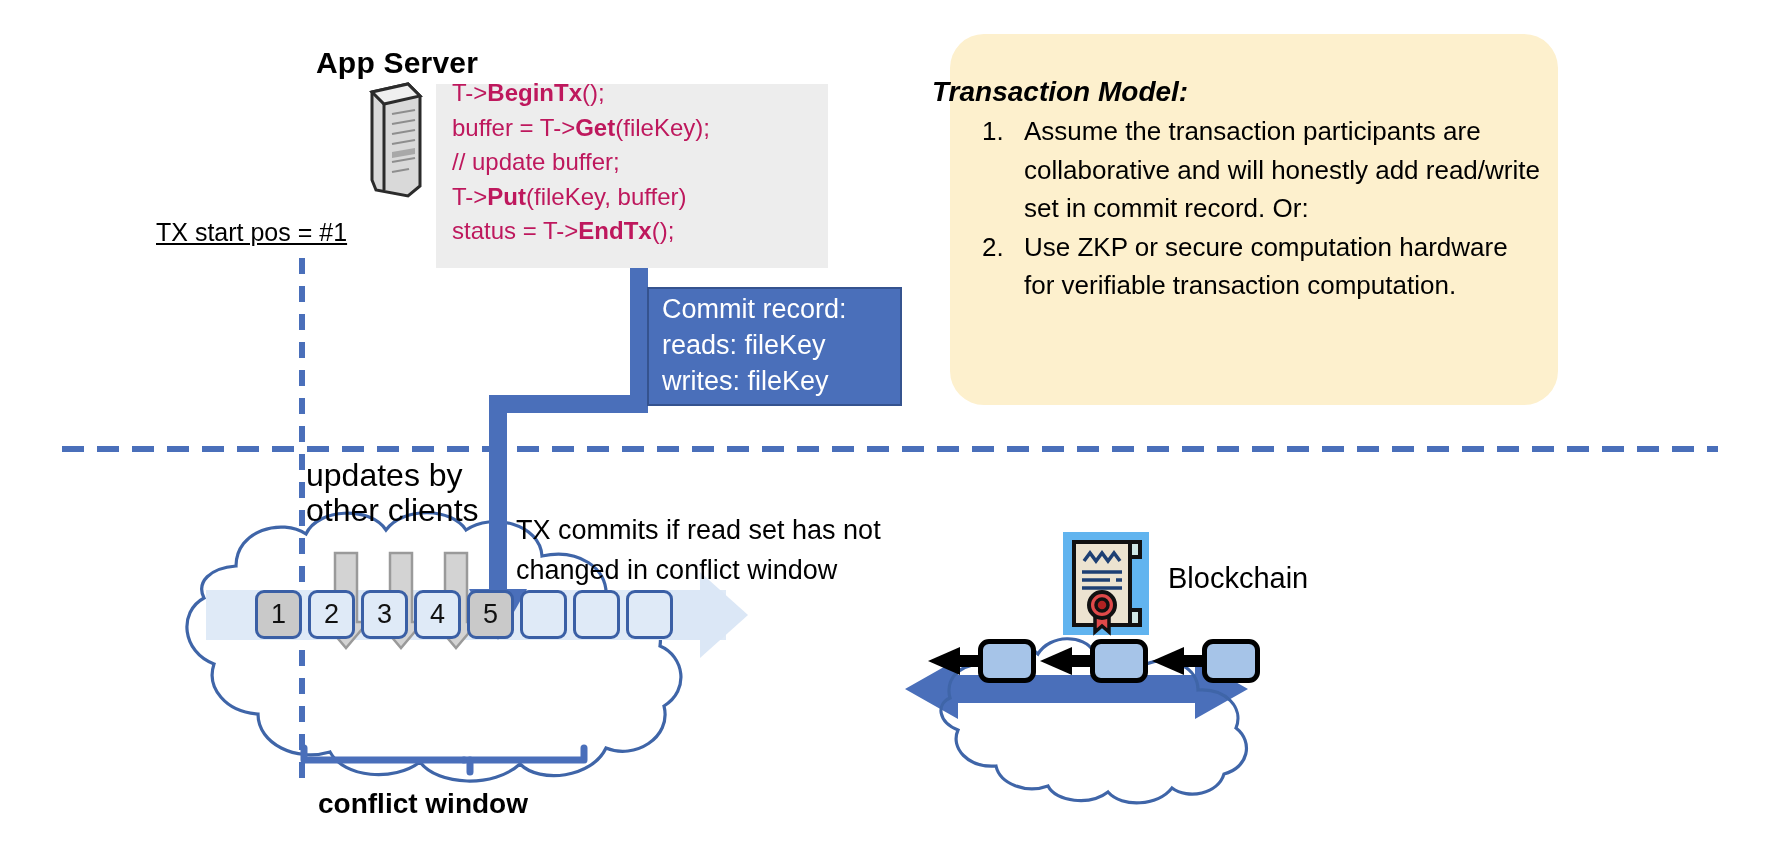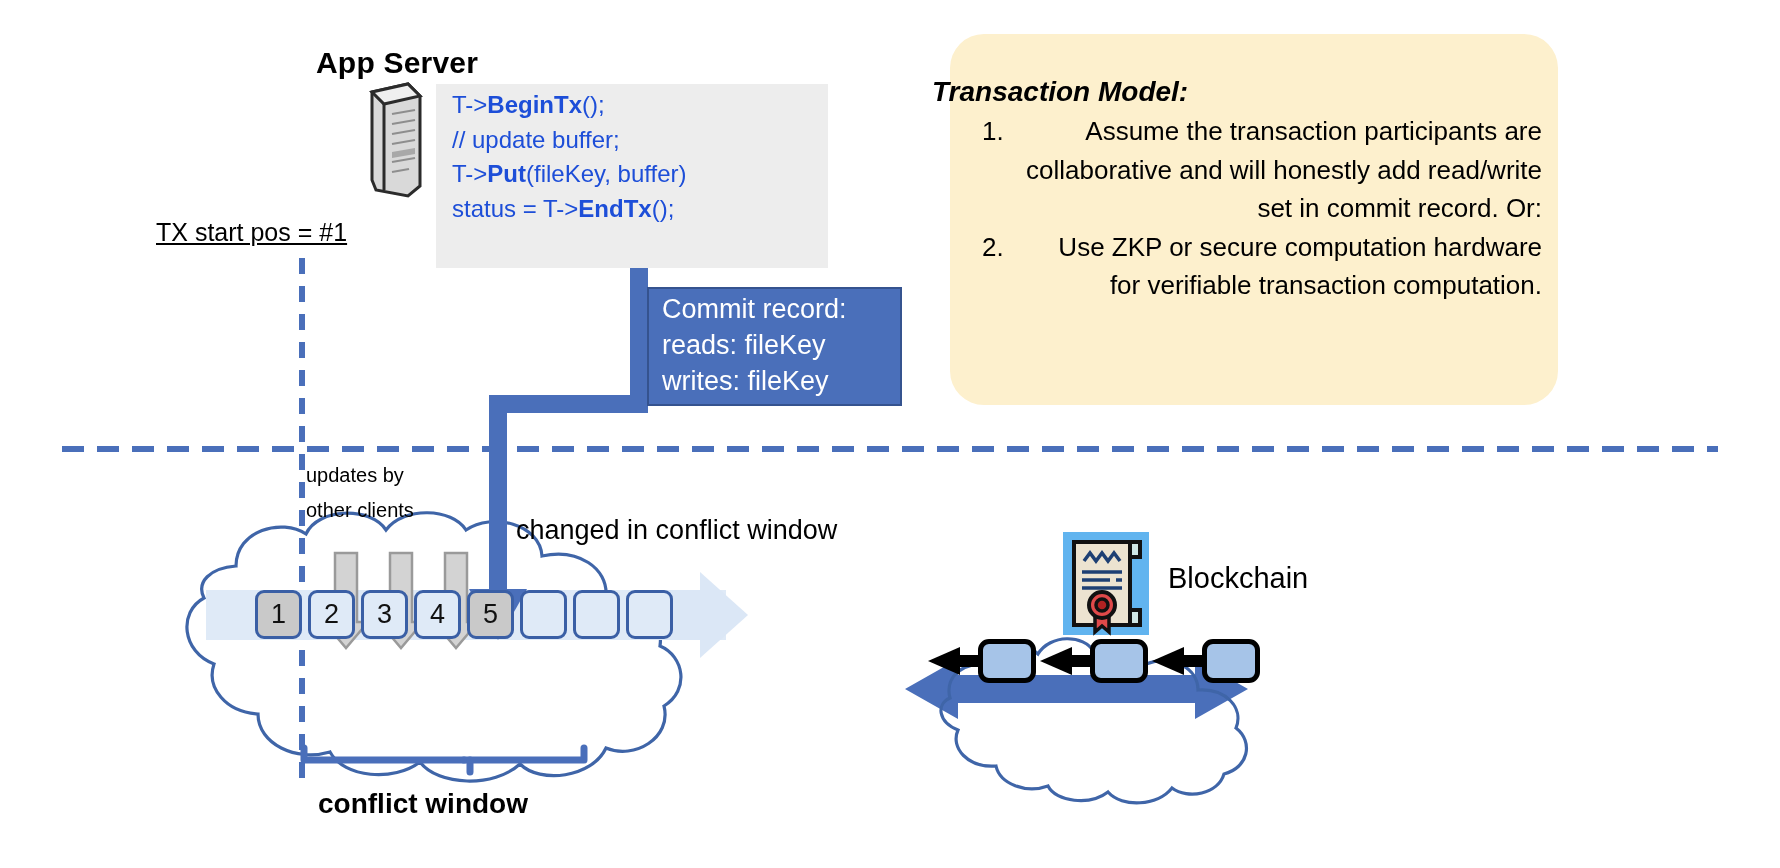--- a/index.html
+++ b/index.html
@@ -7,43 +7,43 @@
        font-family:"Liberation Sans","DejaVu Sans",sans-serif;color:#000;}
   .abs{position:absolute;}
   #canvas{position:absolute;left:0;top:0;width:1780px;height:868px;border-radius:28px;}
   svg.layer{position:absolute;left:0;top:0;width:1780px;height:868px;pointer-events:none;}
 
   
   #app-server-title{left:316px;top:46px;font-size:30px;font-weight:bold;letter-spacing:.2px;}
 
   
   #code-panel{left:436px;top:84px;width:392px;height:184px;background:#ededed;}
-  #code-lines{left:452px;top:88px;width:380px;font-size:24px;line-height:34.5px;color:#1d4ed8;}
+  #code-lines{left:452px;top:76px;width:380px;font-size:24px;line-height:34.5px;color:#be185d;}
   #code-lines .ln{white-space:pre;}
   #code-lines b{font-weight:bold;}
 
   
   #tx-start-pos{left:156px;top:218px;font-size:25px;white-space:nowrap;text-decoration:underline;}
 
   
   #commit-record-box{left:647px;top:287px;width:255px;height:119px;
       background:#4a6fba;border:2px solid #35538f;box-sizing:border-box;}
   #commit-record-text{left:662px;top:291px;width:250px;color:#fff;font-size:27px;line-height:36px;}
 
   
   #tx-model-card{left:950px;top:34px;width:608px;height:371px;background:#fdf0cd;
       border-radius:34px;}
   #tx-model-title{left:932px;top:76px;font-size:28px;font-style:italic;font-weight:bold;}
   #tx-model-list{left:982px;top:112px;width:560px;font-size:26px;line-height:38.5px;}
   .tm-item{display:flex;align-items:flex-start;}
   .tm-num{width:42px;flex:0 0 42px;}
-  .tm-body{flex:1;text-align:right;}
-
-  
-  #updates-label{left:306px;top:458px;font-size:20px;line-height:35px;}
+  .tm-body{flex:1;}
+
+  
+  #updates-label{left:306px;top:458px;font-size:32px;line-height:35px;}
 
   
   #tx-commits-label{left:516px;top:510px;font-size:27px;line-height:40px;white-space:nowrap;}
 
   
   .cell{position:absolute;width:47px;height:49px;border:3px solid #3a5fa5;
         border-radius:9px;box-sizing:border-box;display:flex;align-items:center;
         justify-content:center;font-size:27px;color:#111;}
   .cell.gray{background:#c9c9c9;}
   .cell.blue{background:#dfeaf7;}
@@ -172,20 +172,21 @@
       <circle cx="1102" cy="605" r="13" fill="#e04a4a" stroke="#111" stroke-width="4"></circle>
       <circle cx="1102" cy="605" r="6" fill="#b22222" stroke="#111" stroke-width="3.5"></circle>
     </g>
   </svg>
 
   <div class="abs" id="app-server-title">App Server</div>
 
   <div class="abs" id="code-panel"></div>
   <div class="abs" id="code-lines">
     <div class="ln"><span>T-&gt;</span><b>BeginTx</b><span>();</span></div>
+    <div class="ln"><span>buffer = T-&gt;</span><b>Get</b><span>(fileKey);</span></div>
     <div class="ln"><span>// update buffer;</span><b></b><span></span></div>
     <div class="ln"><span>T-&gt;</span><b>Put</b><span>(fileKey, buffer)</span></div>
     <div class="ln"><span>status = T-&gt;</span><b>EndTx</b><span>();</span></div>
   </div>
 
   <div class="abs" id="tx-start-pos">TX start pos = #1</div>
 
   <div class="abs" id="commit-record-box"></div>
   <div class="abs" id="commit-record-text">
     <div>Commit record:</div>
@@ -205,20 +206,21 @@
       <span class="tm-body">Use ZKP or secure computation hardware for verifiable transaction computation.</span>
     </div>
   </div>
 
   <div class="abs" id="updates-label">
     <div>updates by</div>
     <div>other clients</div>
   </div>
 
   <div class="abs" id="tx-commits-label">
+    <div>TX commits if read set has not</div>
     <div>changed in conflict window</div>
   </div>
 
   <div class="cell gray" style="left:255px;top:590px;">1</div>
   <div class="cell blue" style="left:308px;top:590px;">2</div>
   <div class="cell blue" style="left:361px;top:590px;">3</div>
   <div class="cell blue" style="left:414px;top:590px;">4</div>
   <div class="cell gray" style="left:467px;top:590px;">5</div>
   <div class="cell empty" style="left:520px;top:590px;"></div>
   <div class="cell empty" style="left:573px;top:590px;"></div>

